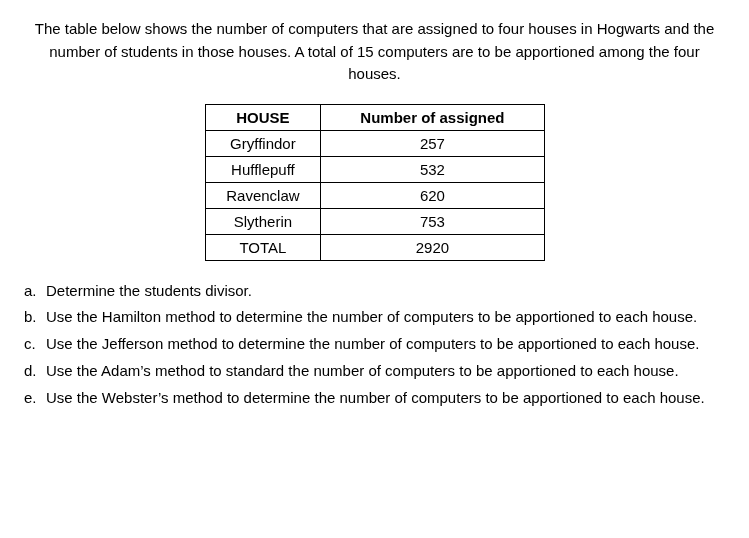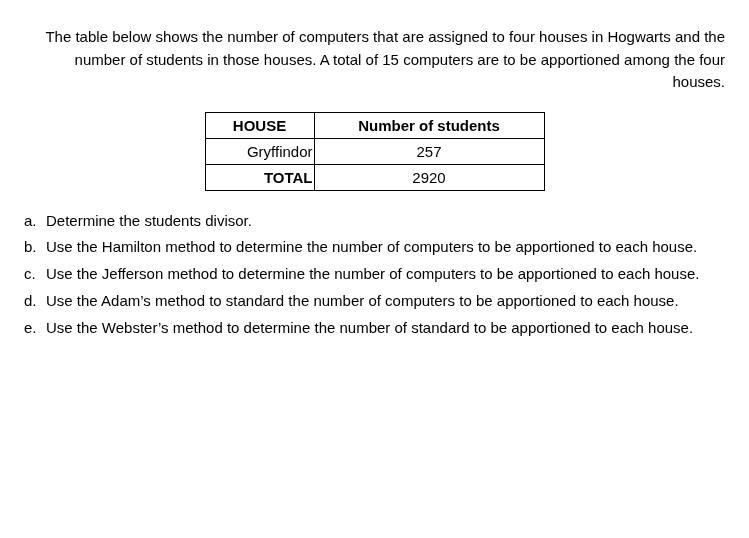--- a/index.html
+++ b/index.html
@@ -14,22 +14,21 @@
       font-size: 15px;
       color: #000000;
       width: 749px;
       min-height: 538px;
       padding: 18px 24px 24px 24px;
     }
 
     .intro-text {
       line-height: 1.5;
       margin-bottom: 18px;
-      text-align: right;
-      margin-top: 8px;
+      text-align: center;
     }
 
     .table-container {
       display: flex;
       justify-content: center;
       margin-bottom: 18px;
     }
 
     table {
       border-collapse: collapse;
@@ -42,26 +41,26 @@
       text-align: center;
       font-size: 15px;
     }
 
     table thead th {
       font-weight: bold;
       background-color: #ffffff;
     }
 
     table tbody td:first-child {
-      text-align: right;
+      text-align: center;
     }
 
     table tfoot td:first-child {
-      font-weight: bold;
-      text-align: right;
+      font-weight: normal;
+      text-align: center;
     }
 
     .questions {
       line-height: 1.65;
       font-size: 15px;
     }
 
     .question-item {
       display: flex;
       align-items: flex-start;
@@ -83,27 +82,39 @@
 
 <div class="intro-text">
   <span>The table below shows the number of computers that are assigned to four houses in Hogwarts and the number of students in those houses. A total of 15 computers are to be apportioned among the four houses.</span>
 </div>
 
 <div class="table-container">
   <table>
     <thead>
       <tr>
         <th>HOUSE</th>
-        <th>Number of students</th>
+        <th>Number of assigned</th>
       </tr>
     </thead>
     <tbody id="table-body">
     <tr>
           <td>Gryffindor</td>
           <td>257</td>
+        </tr>
+        <tr>
+          <td>Hufflepuff</td>
+          <td>532</td>
+        </tr>
+        <tr>
+          <td>Ravenclaw</td>
+          <td>620</td>
+        </tr>
+        <tr>
+          <td>Slytherin</td>
+          <td>753</td>
         </tr>
       </tbody>
     <tfoot>
       <tr>
         <td>TOTAL</td>
         <td>2920</td>
       </tr>
     </tfoot>
   </table>
 </div>
@@ -120,15 +131,15 @@
     <div class="question-item">
       <span class="question-label">c.</span>
       <span class="question-text">Use the Jefferson method to determine the number of computers to be apportioned to each house.</span>
     </div>
     <div class="question-item">
       <span class="question-label">d.</span>
       <span class="question-text">Use the Adam’s method to standard the number of computers to be apportioned to each house.</span>
     </div>
     <div class="question-item">
       <span class="question-label">e.</span>
-      <span class="question-text">Use the Webster’s method to determine the number of standard to be apportioned to each house.</span>
+      <span class="question-text">Use the Webster’s method to determine the number of computers to be apportioned to each house.</span>
     </div>
   </div>
 
 </body></html>

